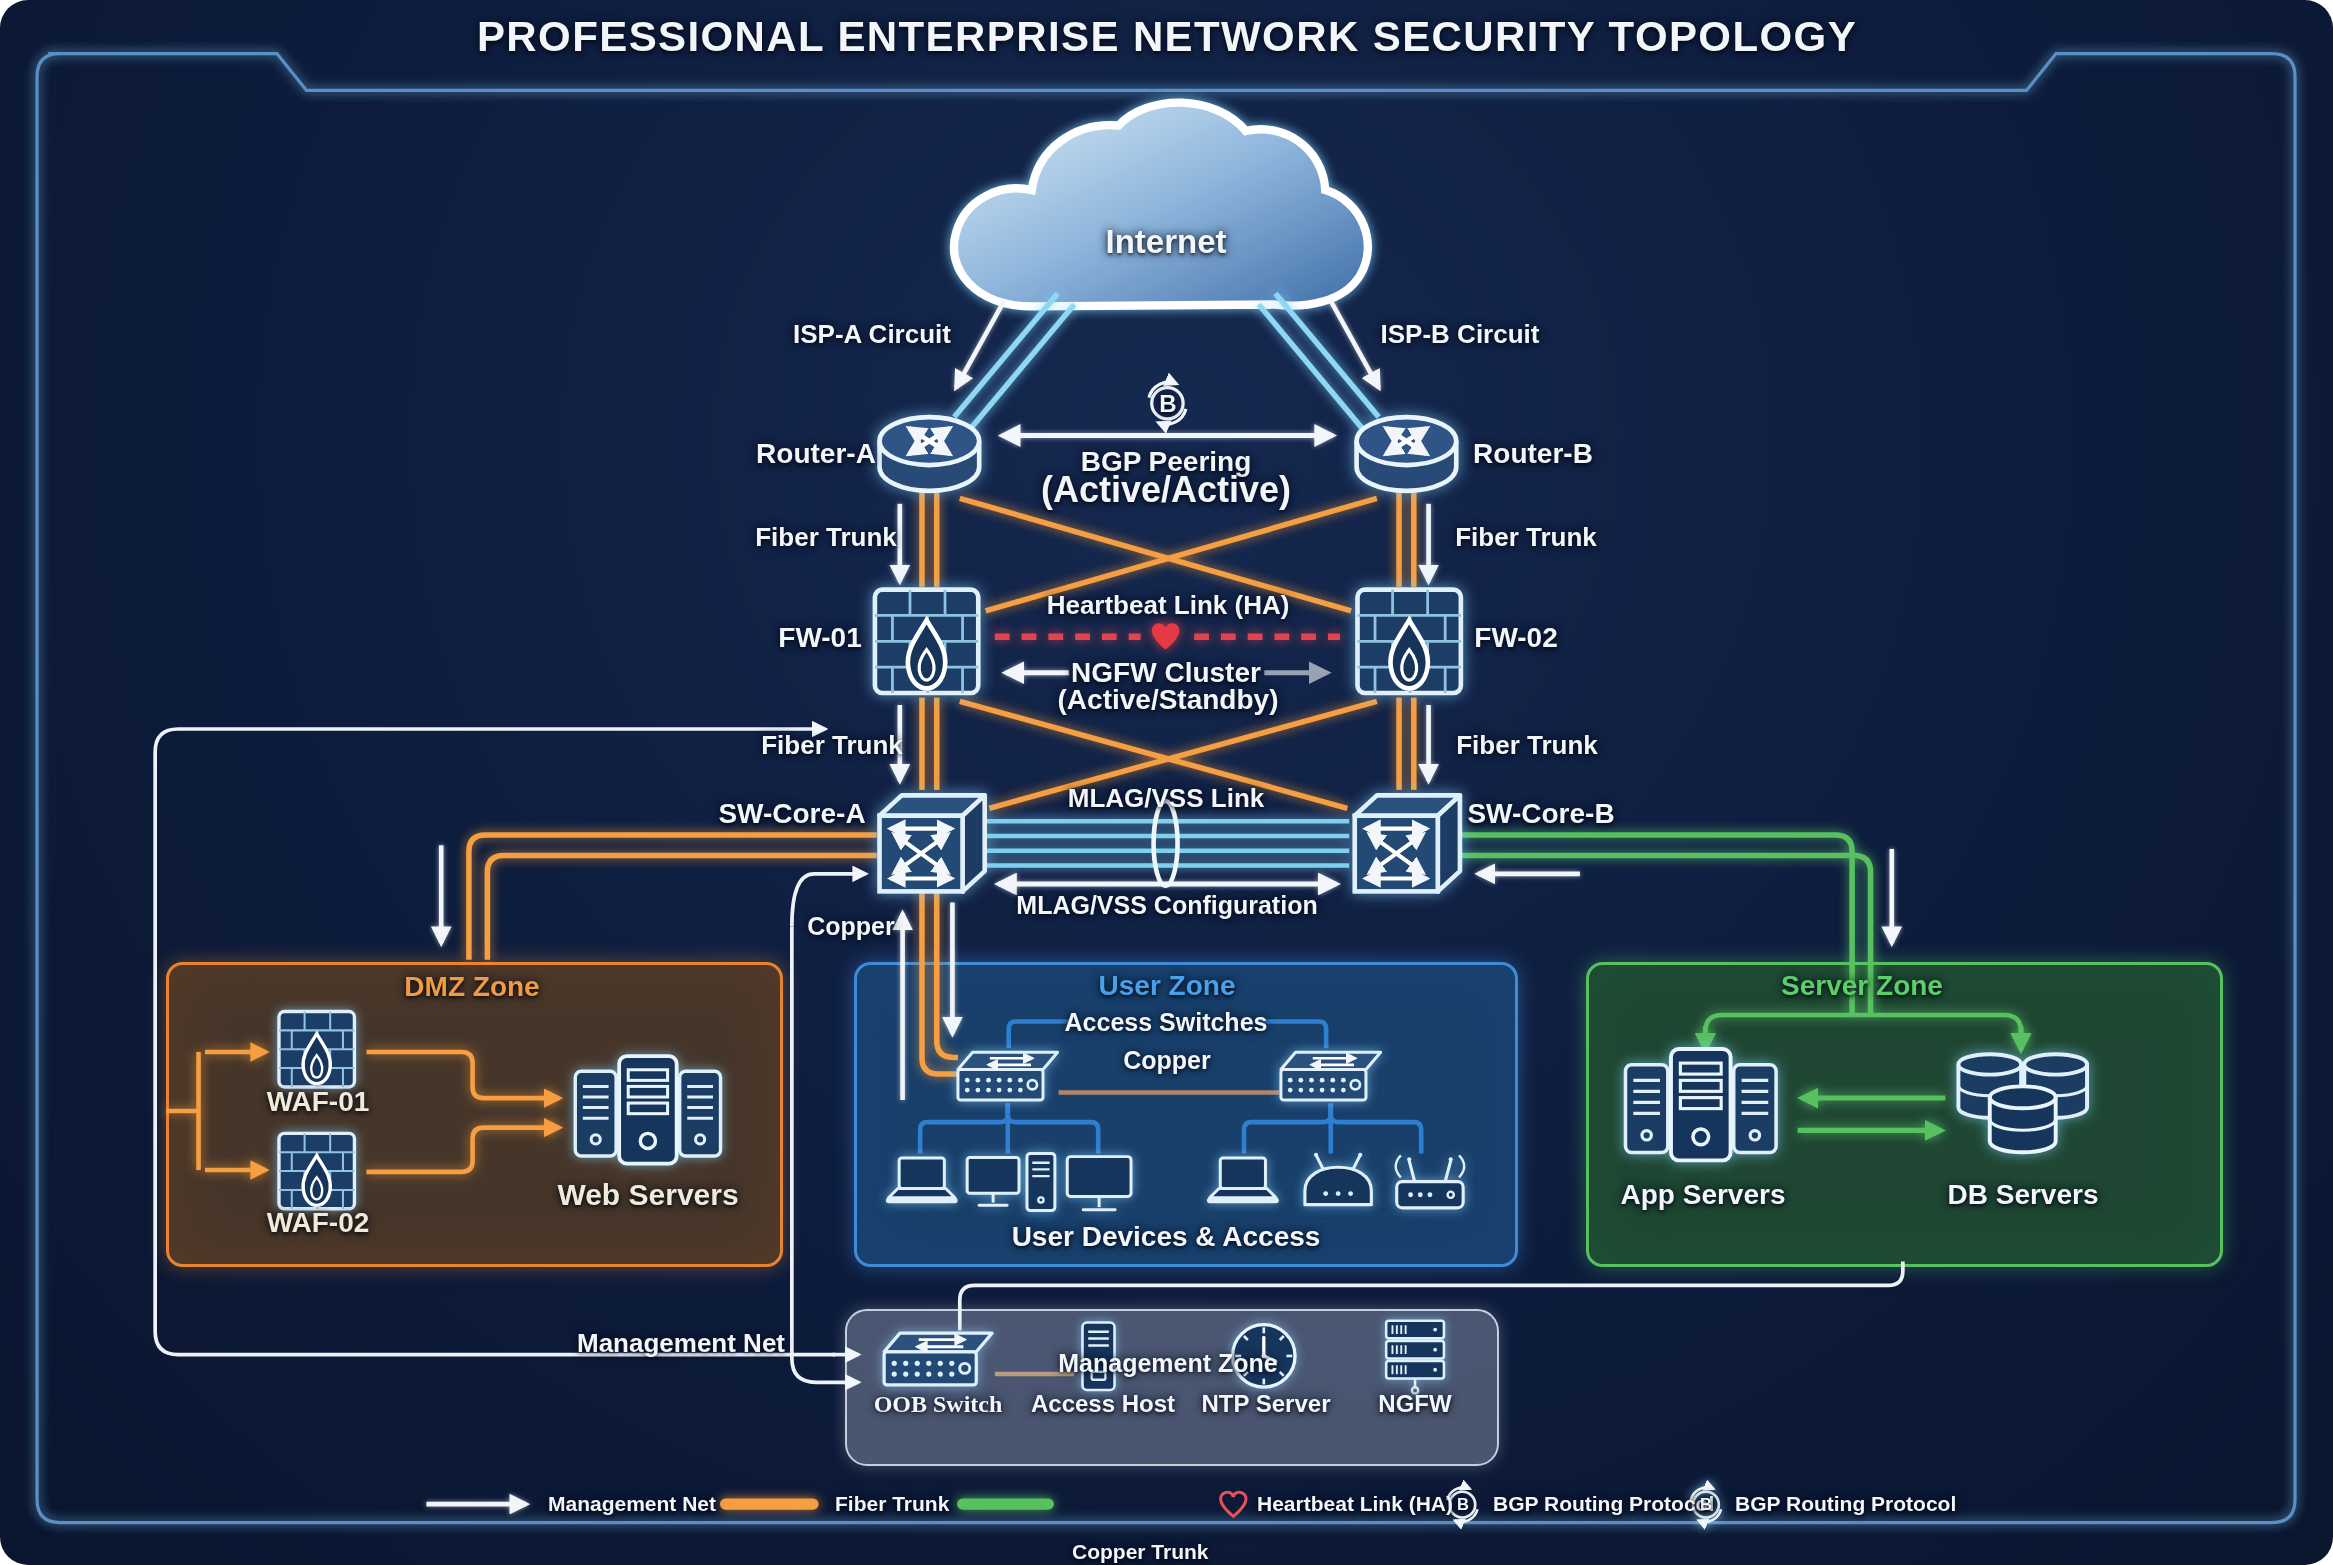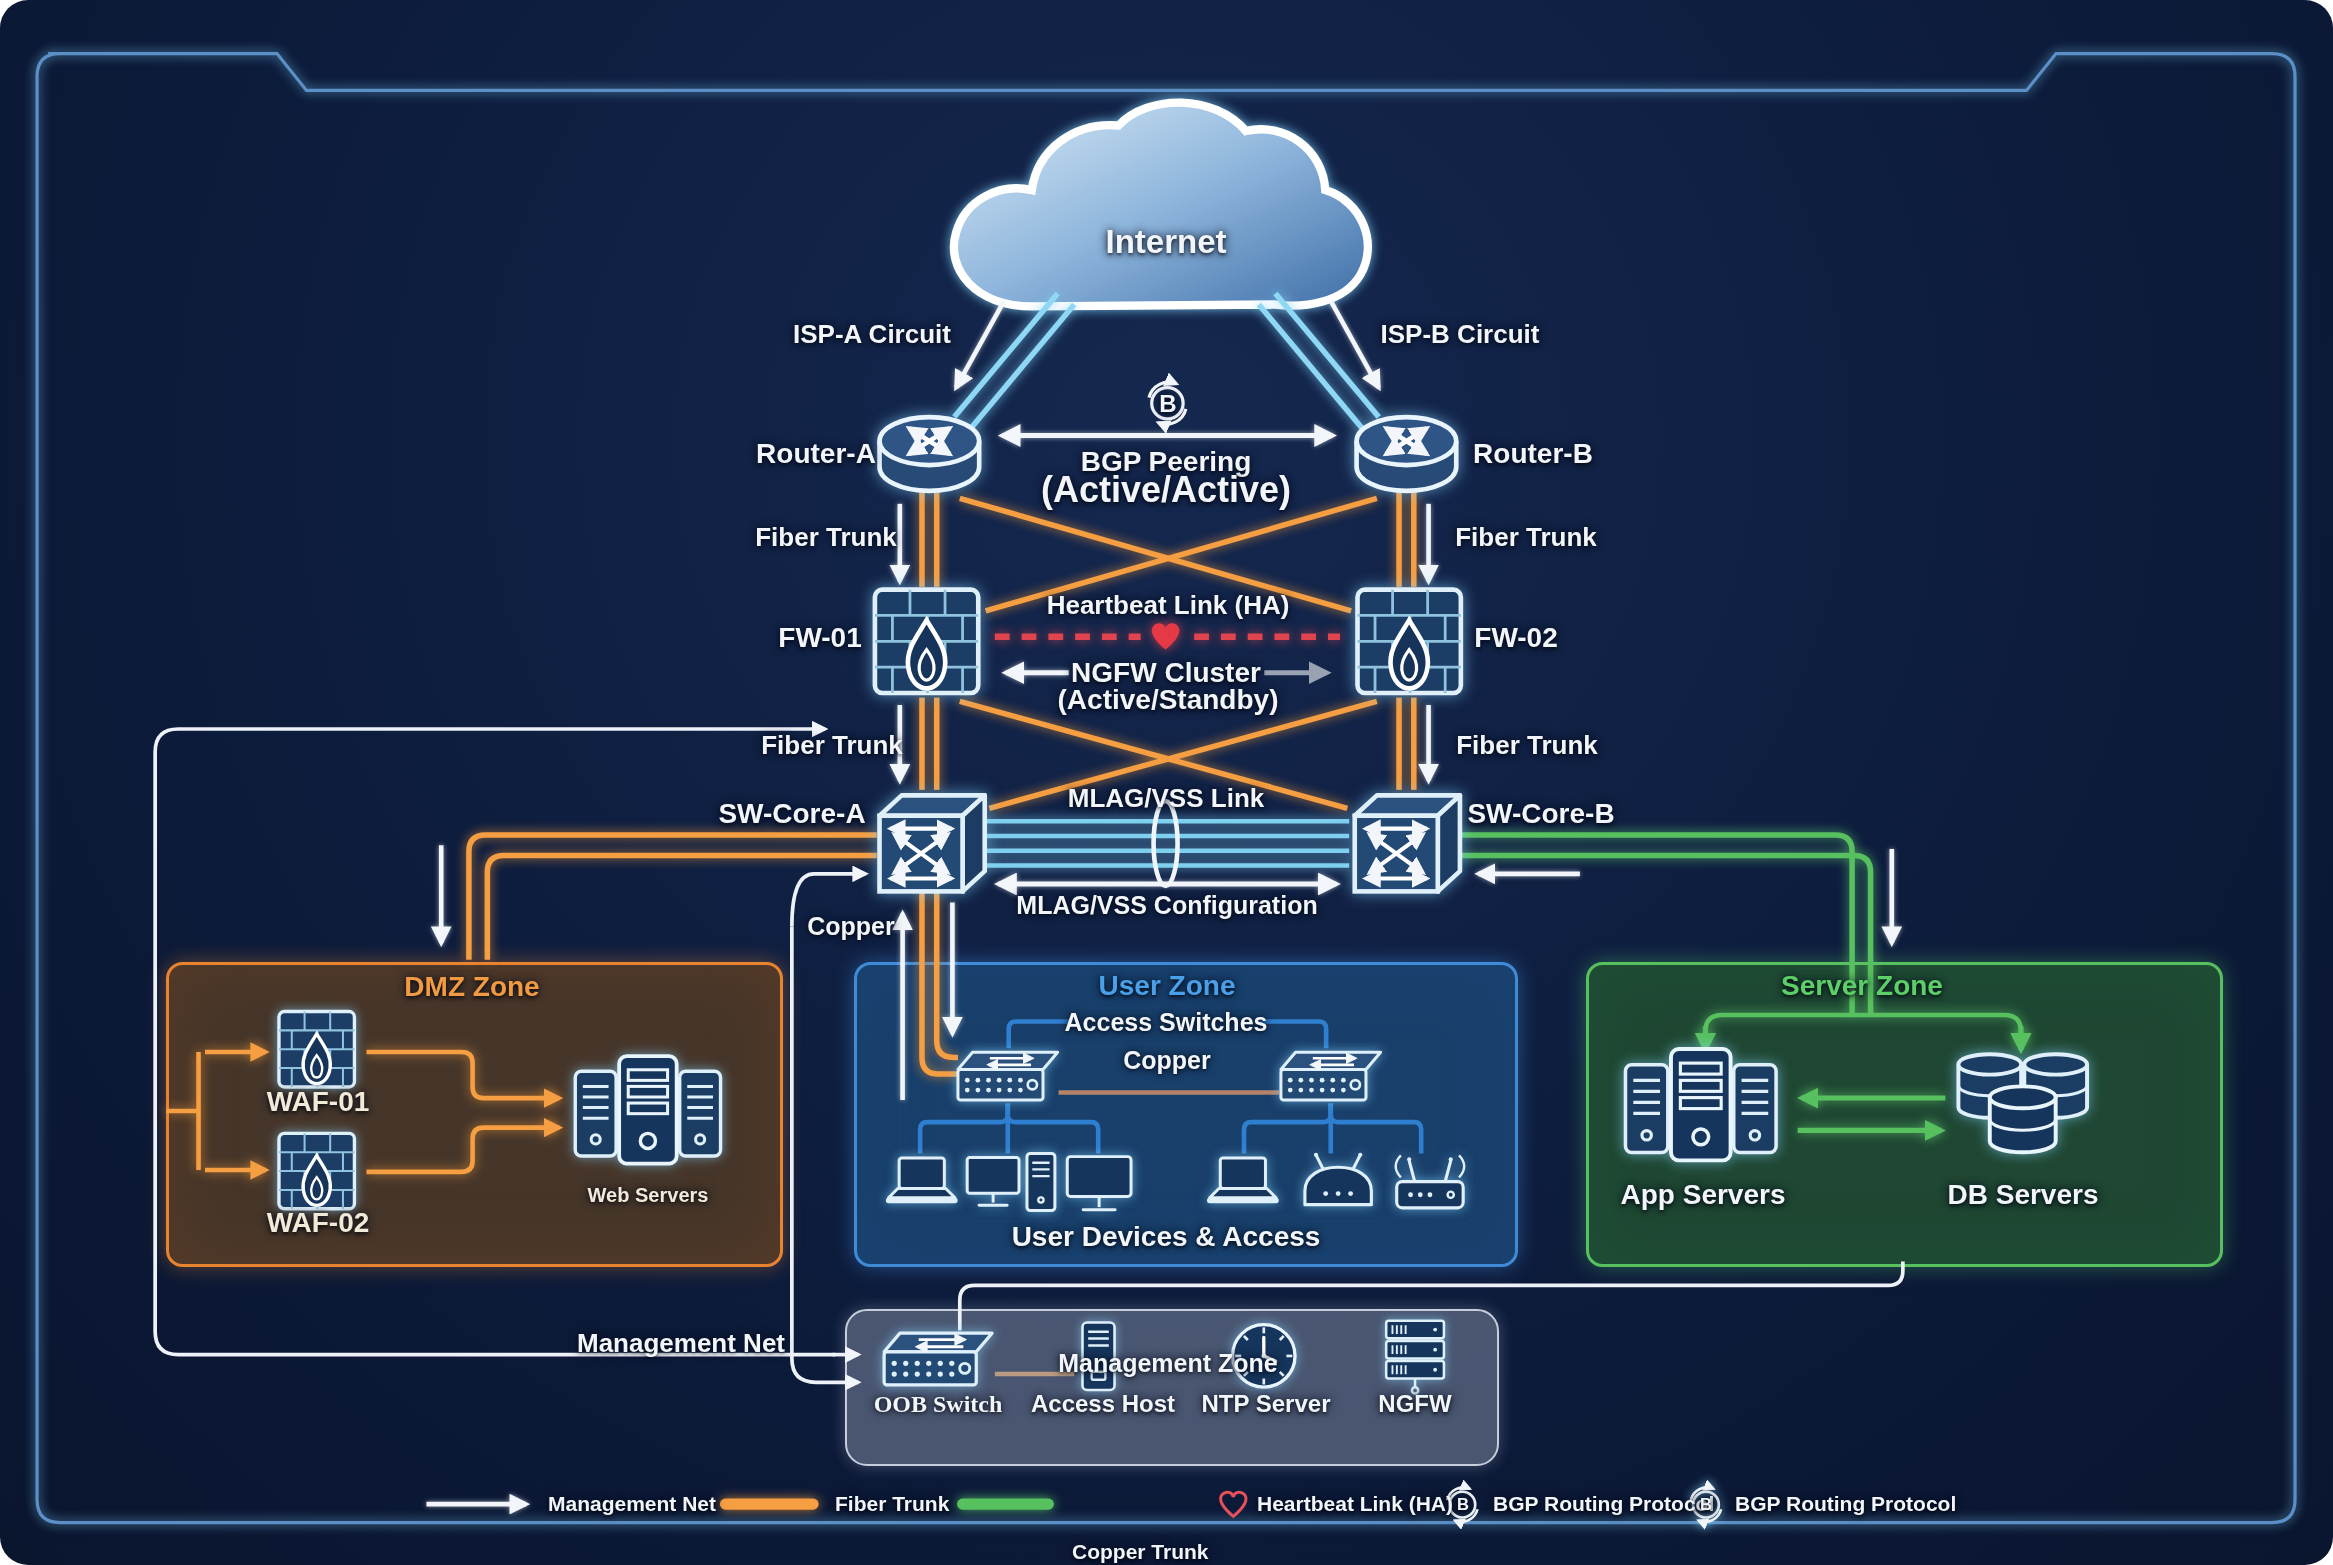--- a/index.html
+++ b/index.html
@@ -424,20 +424,21 @@
         <use href="#d-heart"></use>
       </g>
     <g transform="translate(1560,1606) scale(0.82)">
         <use href="#d-bgp"></use>
       </g>
     <g class="glow-c" transform="translate(1824,1606) scale(0.82)">
         <use href="#d-bgp"></use>
       </g>
   </svg>
 
+  <span class="lbl" style="left:1167px;top:37px;font-size:42px;font-weight:800;letter-spacing:1.4px;">PROFESSIONAL ENTERPRISE NETWORK SECURITY TOPOLOGY</span>
   <span class="lbl" style="left:1166px;top:242px;font-size:33px;">Internet</span>
 
   <span class="lbl" style="left:872px;top:334px;font-size:26px;">ISP-A Circuit</span>
   <span class="lbl" style="left:1460px;top:334px;font-size:26px;">ISP-B Circuit</span>
   <span class="lbl" style="left:816px;top:454px;font-size:28px;">Router-A</span>
   <span class="lbl" style="left:1533px;top:454px;font-size:28px;">Router-B</span>
   <span class="lbl" style="left:1166px;top:462px;font-size:28px;">BGP Peering</span>
   <span class="lbl" style="left:1166px;top:490px;font-size:36px;">(Active/Active)</span>
   <span class="lbl" style="left:1168px;top:404px;font-size:24px;font-weight:800;">B</span>
 
@@ -453,21 +454,21 @@
 
   <span class="lbl" style="left:792px;top:814px;font-size:28px;">SW-Core-A</span>
   <span class="lbl" style="left:1541px;top:814px;font-size:28px;">SW-Core-B</span>
   <span class="lbl" style="left:1166px;top:798px;font-size:26px;">MLAG/VSS Link</span>
   <span class="lbl" style="left:1167px;top:905px;font-size:25px;">MLAG/VSS Configuration</span>
   <span class="lbl" style="left:851px;top:926px;font-size:25px;">Copper</span>
 
   <span class="lbl" style="left:472px;top:987px;font-size:28px;color:#f29a42;">DMZ Zone</span>
   <span class="lbl" style="left:318px;top:1102px;font-size:28px;color:#f2ead9;">WAF-01</span>
   <span class="lbl" style="left:318px;top:1223px;font-size:28px;color:#f2ead9;">WAF-02</span>
-  <span class="lbl" style="left:648px;top:1195px;font-size:20px;color:#f2ead9;">Web Servers</span>
+  <span class="lbl" style="left:648px;top:1195px;font-size:30px;color:#f2ead9;">Web Servers</span>
 
   <span class="lbl" style="left:1167px;top:986px;font-size:28px;color:#4aa0e8;">User Zone</span>
   <span class="lbl" style="left:1166px;top:1022px;font-size:25px;">Access Switches</span>
   <span class="lbl" style="left:1167px;top:1060px;font-size:25px;">Copper</span>
   <span class="lbl" style="left:1166px;top:1237px;font-size:28px;">User Devices &amp; Access</span>
 
   <span class="lbl" style="left:1862px;top:986px;font-size:28px;color:#5ccf68;">Server Zone</span>
   <span class="lbl" style="left:1703px;top:1195px;font-size:28px;">App Servers</span>
   <span class="lbl" style="left:2023px;top:1195px;font-size:28px;">DB Servers</span>
 

